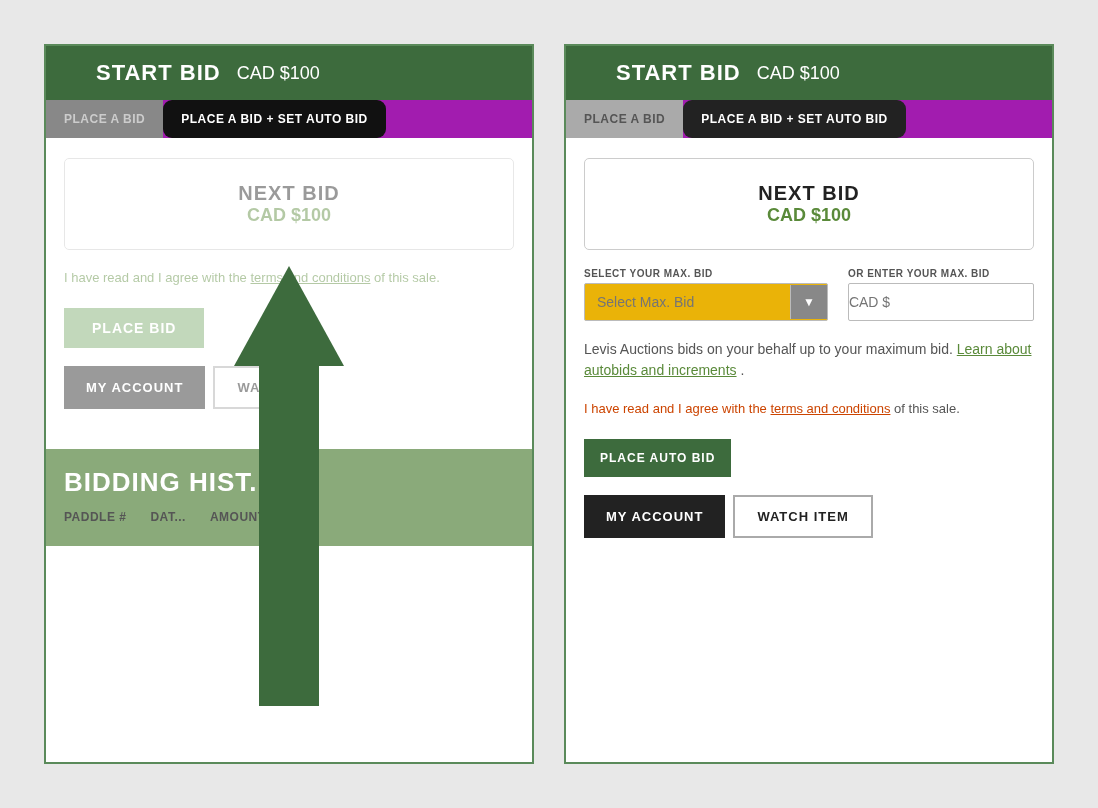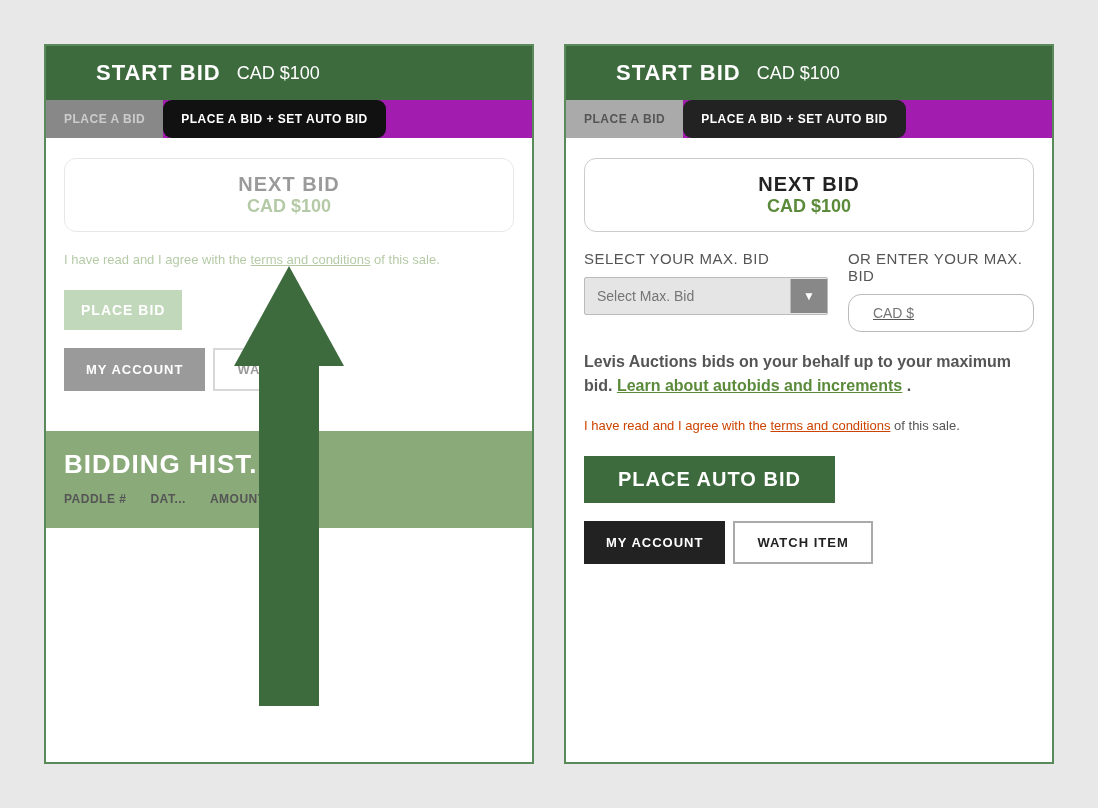--- a/index.html
+++ b/index.html
@@ -65,22 +65,22 @@
       background: #aaa;
       color: #555;
     }
     
     .panel-content {
       padding: 20px 18px;
     }
     
     .next-bid-box {
       border: 1.5px solid #ccc;
-      border-radius: 12px;
-      padding: 14px;
+      border-radius: 5px;
+      padding: 23px;
       text-align: center;
       margin-bottom: 18px;
     }
     .next-bid-title {
       font-size: 20px;
       font-weight: 900;
       color: #222;
       letter-spacing: 1px;
     }
     .next-bid-amount {
@@ -105,35 +105,35 @@
     .form-row {
       display: flex;
       gap: 20px;
       margin-bottom: 18px;
       align-items: flex-start;
     }
     .form-group {
       flex: 1;
     }
     .form-label {
-      font-size: 15px;
-      font-weight: 400;
+      font-size: 10px;
+      font-weight: 700;
       color: #555;
       letter-spacing: 0.5px;
       text-transform: uppercase;
-      margin-bottom: 10px;
+      margin-bottom: 4px;
       display: block;
     }
     .select-wrapper {
       position: relative;
       display: flex;
       align-items: center;
       border: 1.5px solid #bbb;
       border-radius: 2px;
-      background: #e5e5e5;
+      background: #eab308;
     }
     .select-input {
       flex: 1;
       border: none;
       outline: none;
       padding: 10px 12px;
       font-size: 14px;
       color: #555;
       background: transparent;
       cursor: pointer;
@@ -143,34 +143,32 @@
       background: #888;
       color: #fff;
       font-size: 12px;
       cursor: pointer;
       border-left: 1px solid #bbb;
       user-select: none;
     }
     .text-input {
       width: 100%;
       border: 1.5px solid #bbb;
-      border-radius: 13px;
-      padding: 10px 24px;
+      border-radius: 2px;
+      padding: 10px 0;
       font-size: 14px;
       color: #555;
       outline: none;
-      text-decoration: underline;
     }
     
     .auto-bid-info {
-      font-size: 16px;
+      font-size: 14px;
       color: #555;
       margin-bottom: 18px;
       line-height: 1.5;
-      font-weight: bold;
     }
     .auto-bid-info a {
       color: #5a8a3a;
       text-decoration: underline;
     }
     
     .terms-text {
       font-size: 13px;
       color: #cc4400;
       margin-bottom: 20px;
@@ -181,22 +179,22 @@
       text-decoration: underline;
     }
     .terms-text .black {
       color: #555;
     }
     
     .place-bid-btn {
       background: #3d6b3d;
       color: #fff;
       border: none;
-      padding: 12px 34px;
-      font-size: 20px;
+      padding: 12px 16px;
+      font-size: 12px;
       font-weight: 700;
       letter-spacing: 1px;
       cursor: pointer;
       display: block;
       margin-bottom: 18px;
     }
     .action-buttons {
       display: flex;
       gap: 8px;
       margin-bottom: 20px;
@@ -278,21 +276,21 @@
       line-height: 1.5;
     }
     .left-terms a {
       color: #5a8a3a;
       text-decoration: underline;
     }
     .left-place-bid-btn {
       background: #7aaa6a;
       color: #fff;
       border: none;
-      padding: 12px 17px;
+      padding: 12px 28px;
       font-size: 14px;
       font-weight: 700;
       letter-spacing: 1px;
       cursor: pointer;
       display: block;
       margin-bottom: 18px;
     }
     
     .history-labels {
       display: flex;

